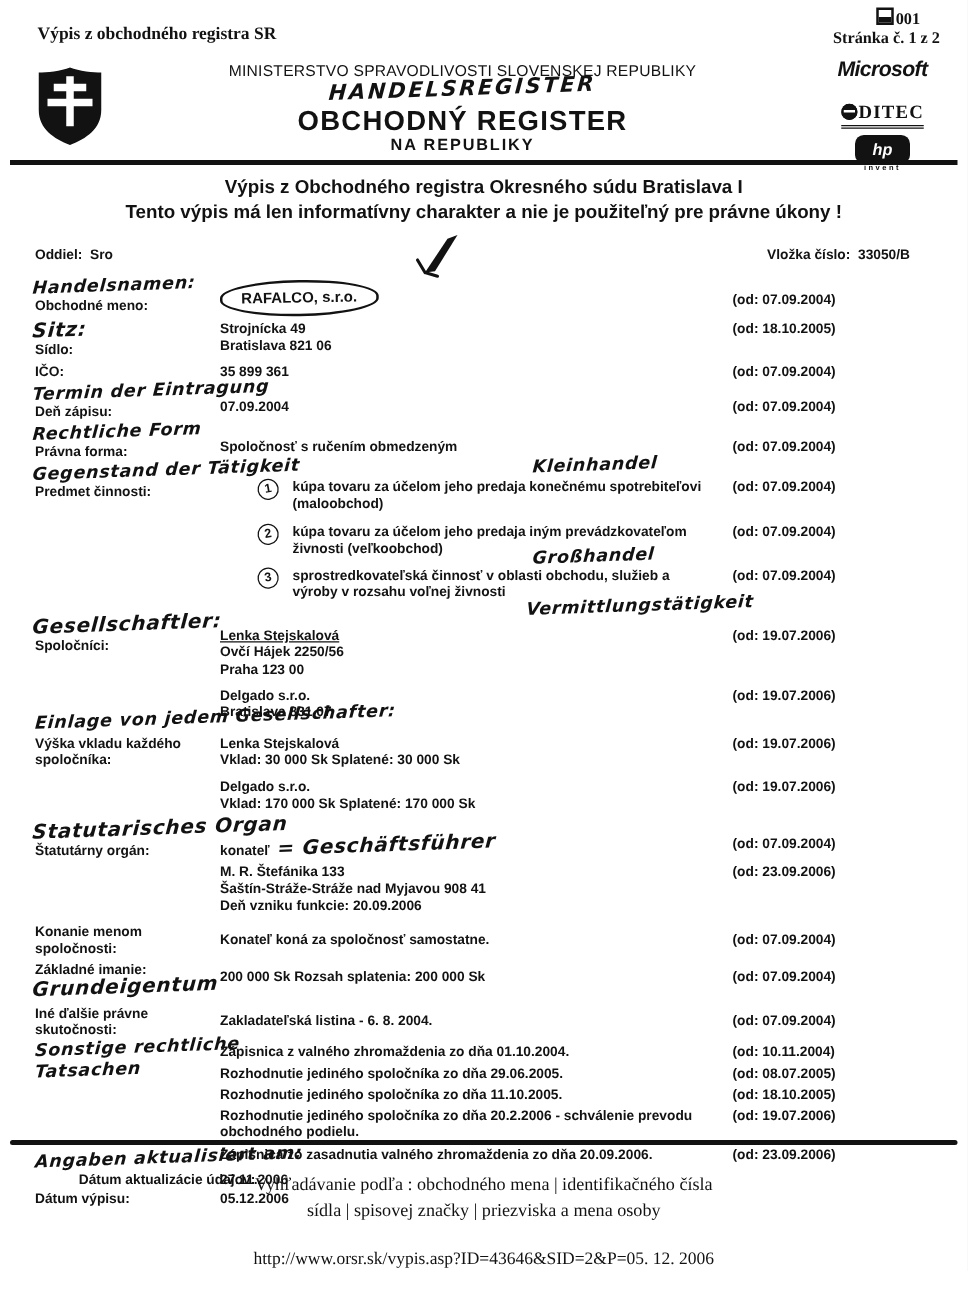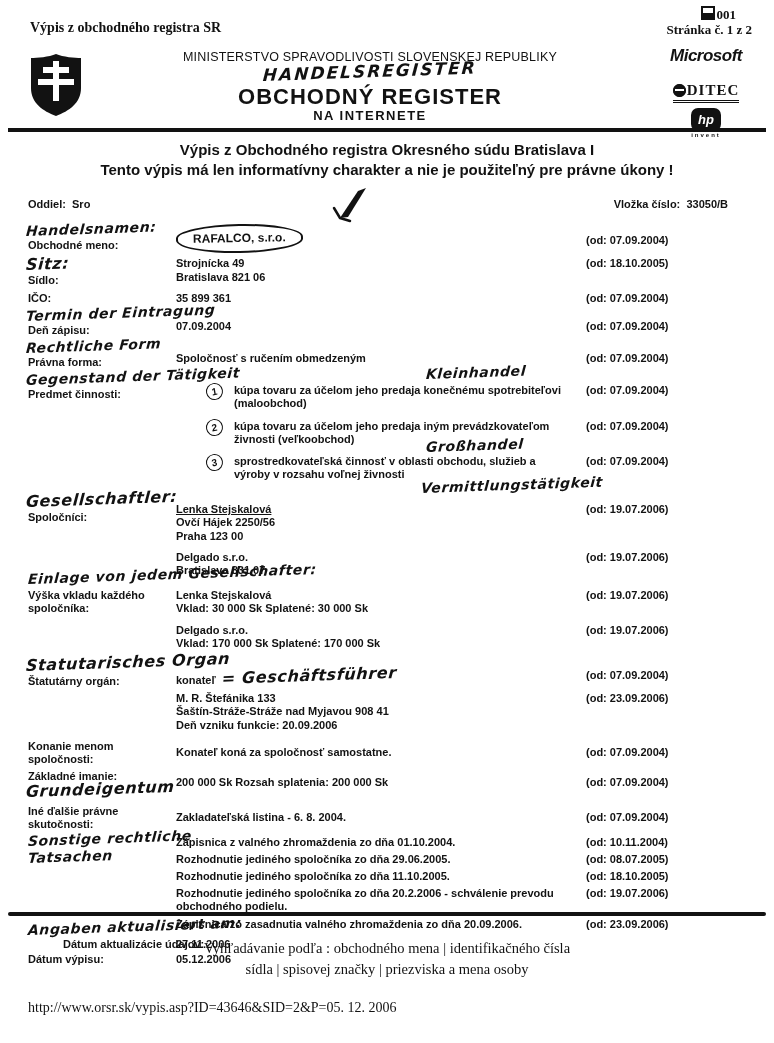--- a/index.html
+++ b/index.html
@@ -16,21 +16,21 @@
   .ministry{font-size:12.5px;font-weight:normal;letter-spacing:.2px;}
   .hand{font-family:"DejaVu Sans",sans-serif;font-style:italic;font-weight:600;transform:rotate(-2deg) skewX(-6deg);transform-origin:left center;letter-spacing:.6px;}
   .hand-register{display:inline-block;font-size:17px;margin:1px 0 -2px 0;letter-spacing:2px;}
   .register-title{font-size:22px;font-weight:bold;letter-spacing:1px;line-height:1.05;}
   .register-sub{font-size:13px;font-weight:bold;letter-spacing:1.5px;}
   .logos{position:absolute;right:26px;top:46px;width:84px;text-align:center;}
   .logo-ms{font-size:17px;font-weight:900;font-style:italic;letter-spacing:-.5px;}
   .logo-ditec-row{margin-top:16px;font-family:"Liberation Serif",serif;font-weight:bold;font-size:15px;letter-spacing:1px;border-bottom:3px double #121212;display:inline-block;padding-bottom:1px;}
   .globe{display:inline-block;width:13px;height:13px;border-radius:50%;background:#121212;vertical-align:-2px;margin-right:1px;box-shadow:inset 0 0 0 1px #121212;position:relative;}
   .globe:before{content:"";position:absolute;left:2px;top:5px;width:9px;height:2px;background:#fff;}
-  .hp-box{margin:5px auto 0;width:30px;height:23px;background:#121212;border-radius:7px;color:#fff;font-style:italic;font-weight:bold;font-size:13px;line-height:23px;}
+  .hp-box{margin:5px auto 0;width:44px;height:23px;background:#121212;border-radius:7px;color:#fff;font-style:italic;font-weight:bold;font-size:13px;line-height:23px;}
   .hp-sub{font-size:6px;letter-spacing:2px;font-weight:bold;margin-top:1px;}
   .rule-top{position:absolute;left:8px;top:128px;width:758px;height:4px;background:#121212;}
   .notice{position:absolute;left:0;top:140px;width:774px;text-align:center;font-weight:bold;font-size:15px;line-height:1.35;}
   .meta-row{position:absolute;left:28px;top:198px;width:718px;font-size:11px;font-weight:bold;}
   .meta-right{float:right;margin-right:18px;}
 
   
   .content{position:absolute;left:28px;top:224px;width:726px;font-size:11px;line-height:1.2;}
   .row{display:grid;grid-template-columns:148px 398px 180px;margin-bottom:4px;position:relative;}
   .lbl{font-weight:bold;padding-right:6px;position:relative;}
@@ -43,21 +43,21 @@
   .entry{margin-bottom:4px;}
   .circle-wrap{display:inline-block;position:relative;}
   .circle{display:inline-block;border:2.5px solid #121212;border-radius:50%/46%;padding:5px 15px 6px;font-size:12px;font-weight:bold;transform:rotate(-1deg);}
   .arrow-svg{position:absolute;top:-36px;left:152px;z-index:4;}
   .act-item{position:relative;padding-left:58px;margin-bottom:5px;}
   .circ-num{position:absolute;left:30px;top:-1px;width:15px;height:15px;border:1.8px solid #121212;border-radius:50%;text-align:center;line-height:15px;font-size:10px;font-weight:bold;transform:rotate(-10deg);}
   .rule-bottom{position:absolute;left:8px;top:912px;width:758px;height:4px;background:#121212;border-radius:2px;}
 
   
   .footer{position:absolute;left:0;top:938px;width:774px;text-align:center;font-family:"Liberation Serif",serif;font-size:14.5px;line-height:1.45;}
-  .urlbar{position:absolute;left:28px;top:1000px;width:718px;display:flex;justify-content:flex-start;font-family:"Liberation Serif",serif;font-size:14px;}
+  .urlbar{position:absolute;left:28px;top:1000px;width:718px;display:flex;justify-content:center;font-family:"Liberation Serif",serif;font-size:14px;}
 </style>
 </head>
 <body>
 
 <div class="page">
 
   <div class="top-note">Výpis z obchodného registra SR</div>
   <div class="fax-line"><span class="fax-icon"></span><span>001</span></div>
   <div class="page-ind">Stránka č. 1 z 2</div>
 
@@ -67,21 +67,21 @@
       <rect x="25" y="9" width="6" height="40" fill="#fff"></rect>
       <rect x="15" y="15" width="26" height="6" fill="#fff"></rect>
       <rect x="10" y="27" width="36" height="6" fill="#fff"></rect>
     </svg>
   </div>
 
   <div class="ministry-block">
     <div class="ministry">MINISTERSTVO SPRAVODLIVOSTI SLOVENSKEJ REPUBLIKY</div>
     <span class="hand hand-register">HANDELSREGISTER</span>
     <div class="register-title">OBCHODNÝ REGISTER</div>
-    <div class="register-sub">NA INTERNETE</div>
+    <div class="register-sub">NA REPUBLIKY</div>
   </div>
 
   <div class="logos">
     <div class="logo-ms">Microsoft</div>
     <div><span class="logo-ditec-row"><span class="globe"></span><span>DITEC</span></span></div>
     <div class="hp-box">hp</div>
     <div class="hp-sub">invent</div>
   </div>
 
   <div class="rule-top"></div>

